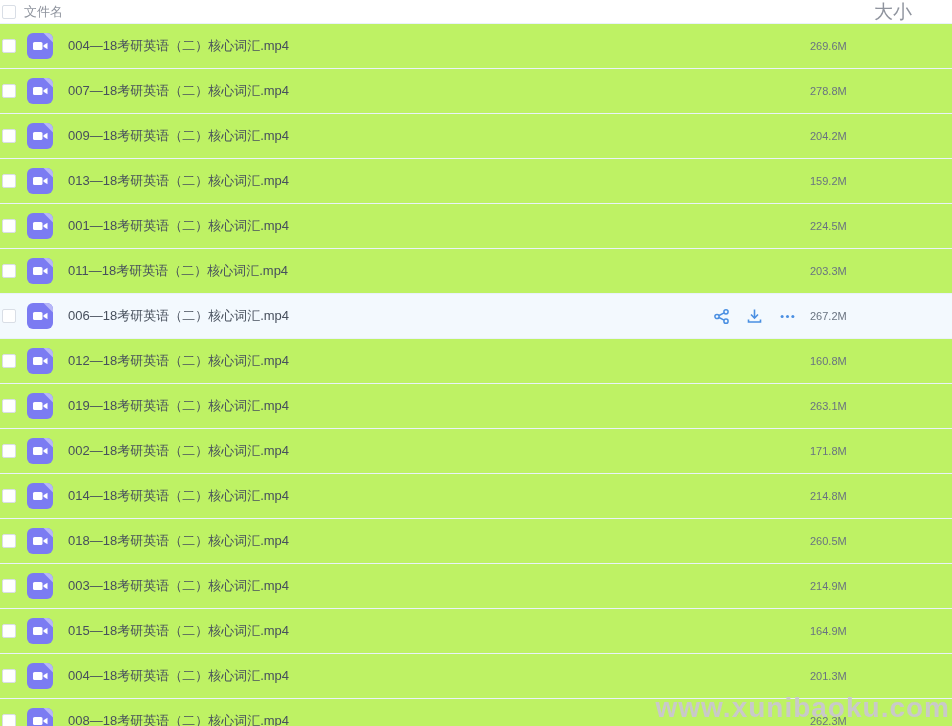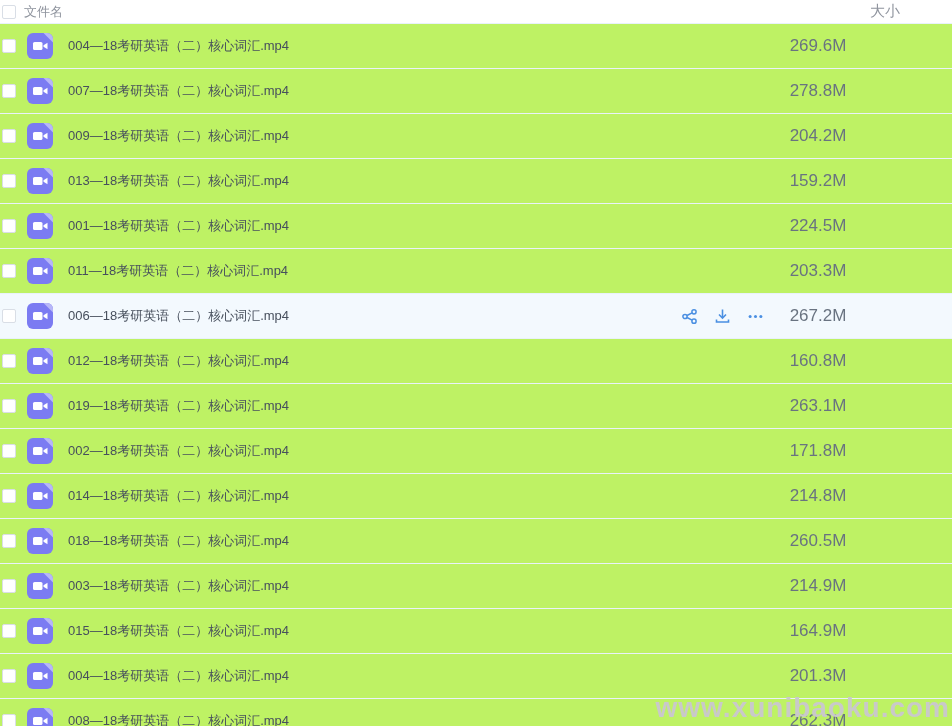--- a/index.html
+++ b/index.html
@@ -15,22 +15,22 @@
   .list-header {
     display: flex; align-items: center;
     height: 24px;
     border-bottom: 1px solid var(--divider, #e9f2fa);
   }
   .list-header .col-name {
     margin-left: 8px;
     font-size: 13px; color: var(--header-text, #8f949e);
   }
   .list-header .col-size {
-    margin-left: auto; margin-right: 52px;
-    font-size: 15px; color: var(--header-text, #8f949e);
+    margin-left: auto; margin-right: 40px;
+    font-size: 19px; color: var(--header-text, #8f949e);
   }
 
   
   .file-row {
     display: flex; align-items: center;
     height: 45px;
     border-bottom: 1px solid var(--divider, #e9f2fa);
     background: #bef264;
   }
   .file-row.hovered { background: var(--hover-bg, #f3f9fe); }
@@ -66,23 +66,23 @@
     margin-left: auto; margin-right: 14px;
   }
   .file-row.hovered .row-actions { display: flex; }
   .action-btn {
     width: 17px; height: 17px; padding: 0; border: 0; background: transparent;
     cursor: pointer; display: inline-flex; align-items: center; justify-content: center;
   }
   .action-btn svg { display: block; }
 
   .file-size {
-    width: 80px; flex: none; text-align: center;
-    margin-right: 94px;
-    font-size: 17px; color: var(--size-text, #697381);
+    width: 80px; flex: none; text-align: left;
+    margin-right: 62px;
+    font-size: 11px; color: var(--size-text, #697381);
   }
   .file-row.hovered .file-size { margin-left: 0; }
   .file-row:not(.hovered) .file-size { margin-left: auto; }
 
   .watermark {
     position: absolute; right: 2px; bottom: 2px;
     font-size: 28px; font-weight: bold; letter-spacing: 1px;
     color: var(--watermark-text, #c9c9c9);
     z-index: 5; pointer-events: none;
   }

